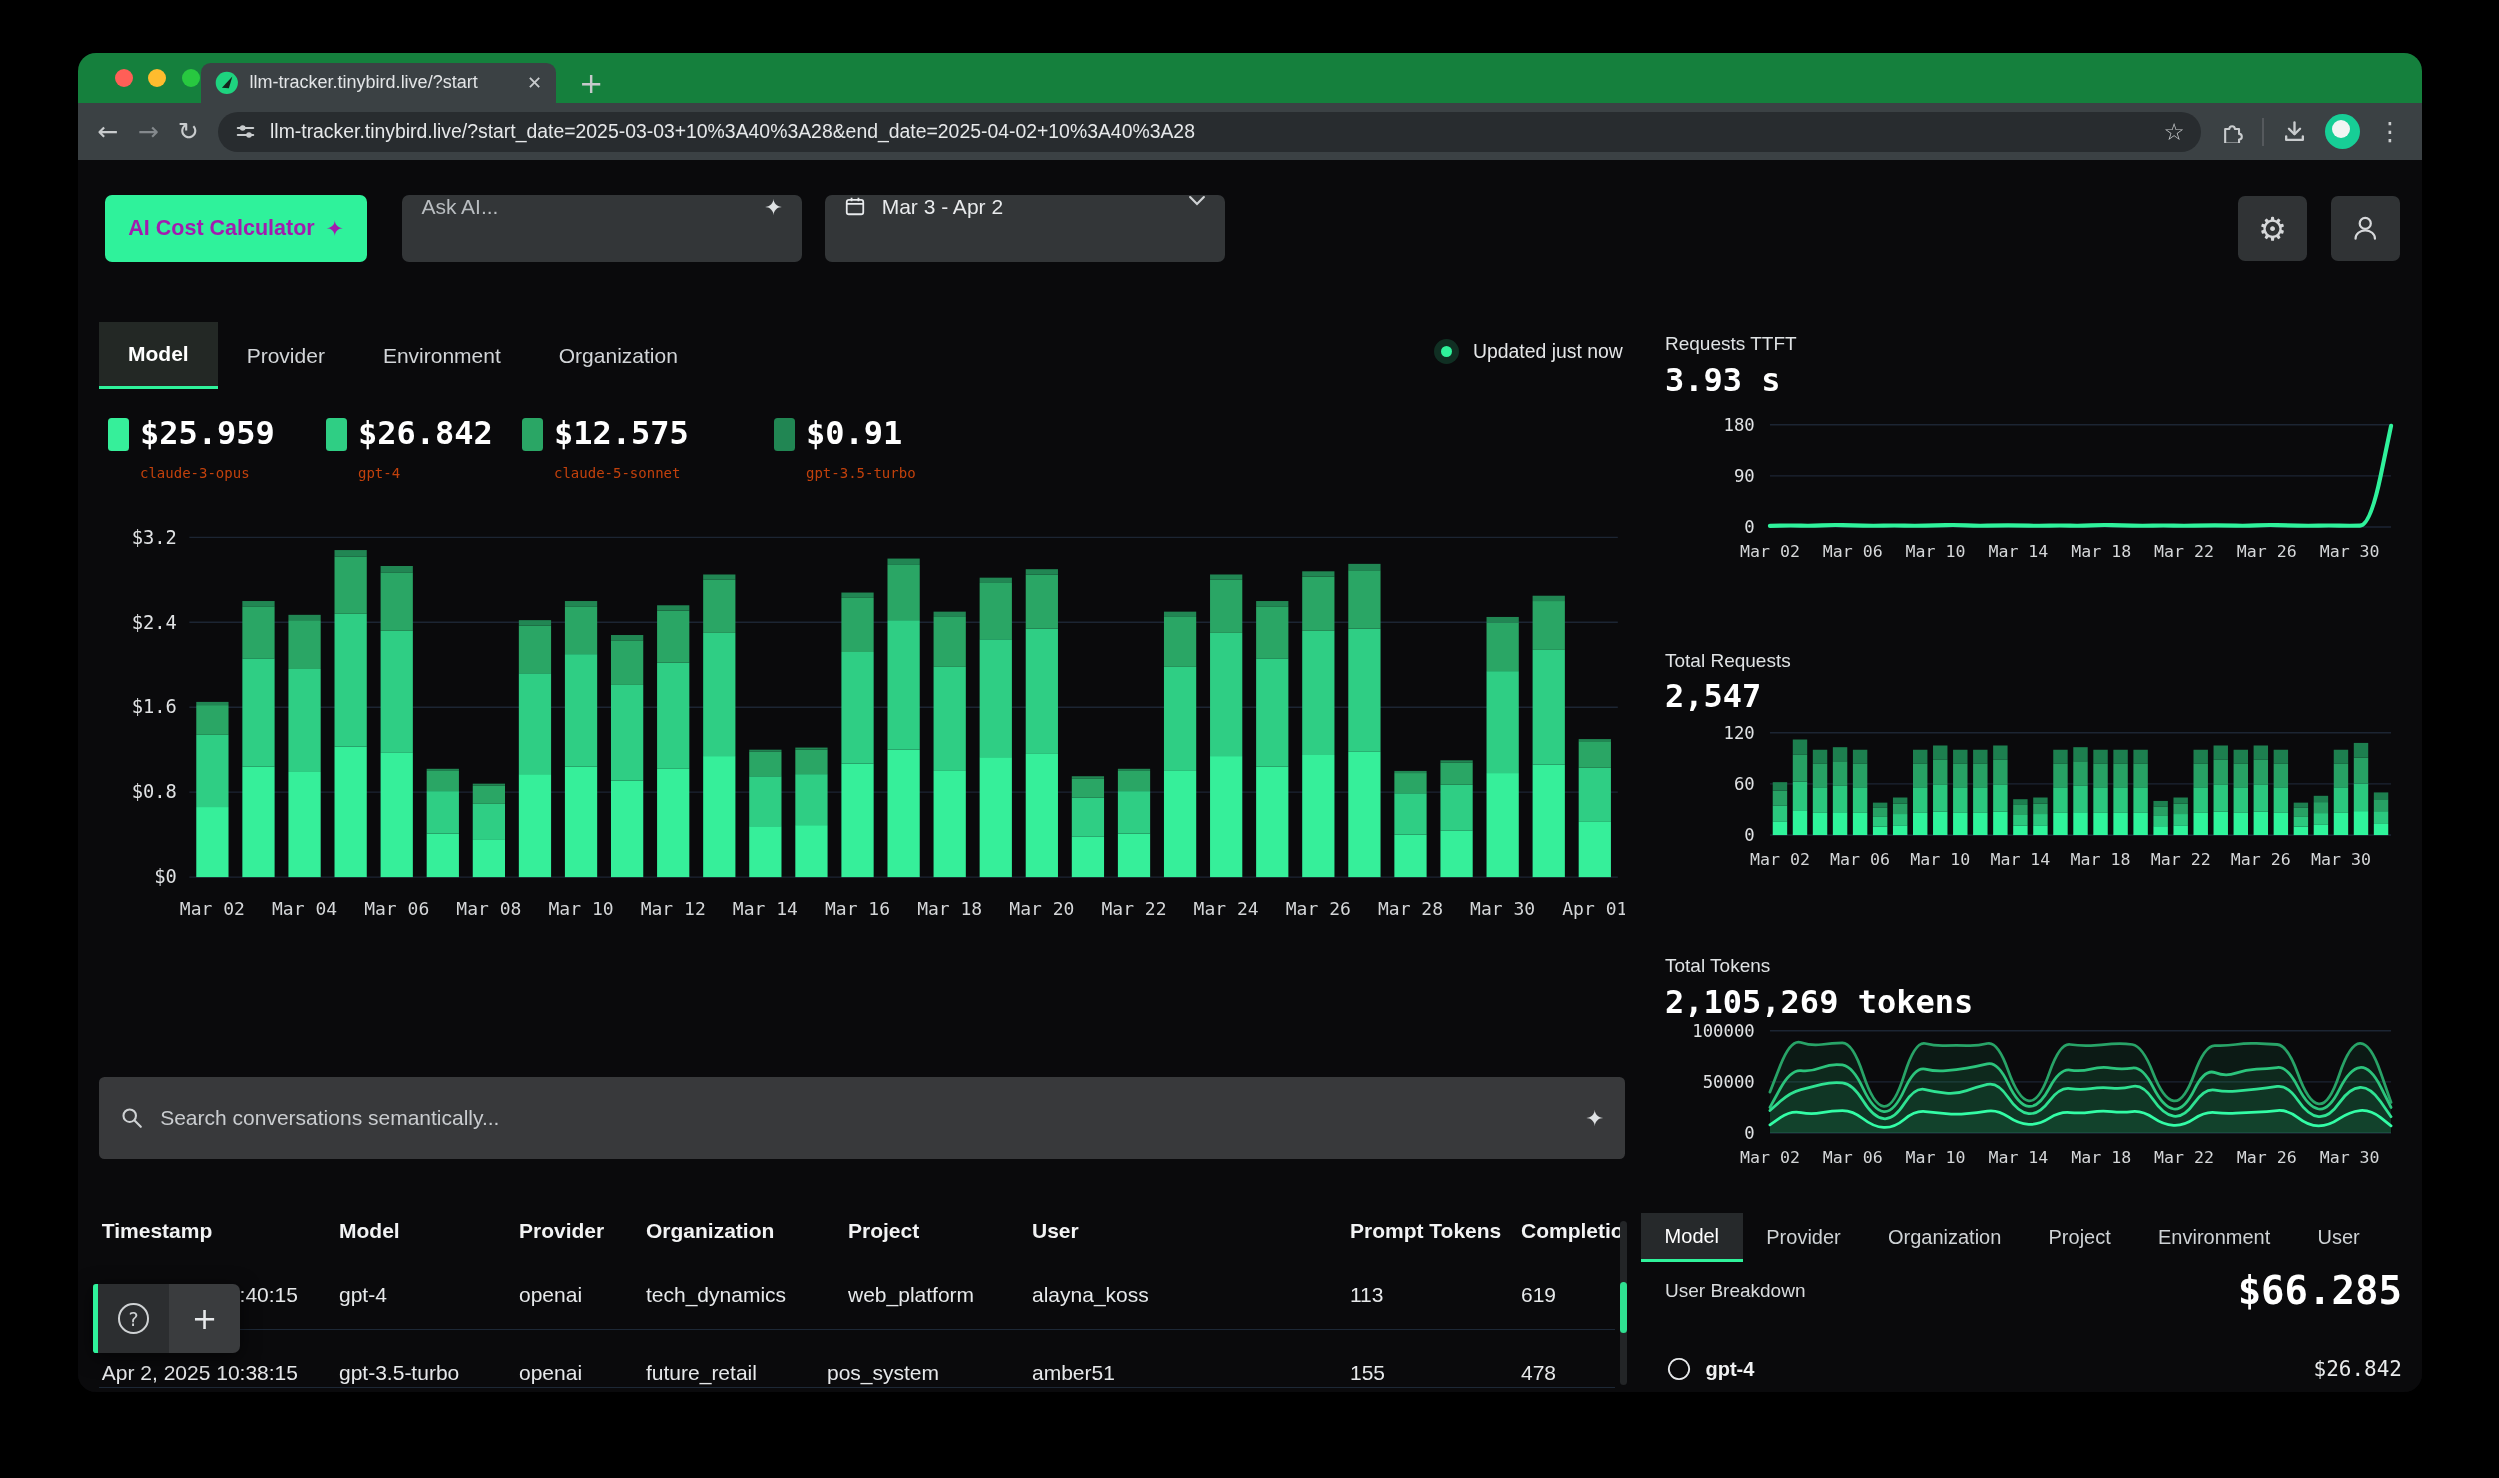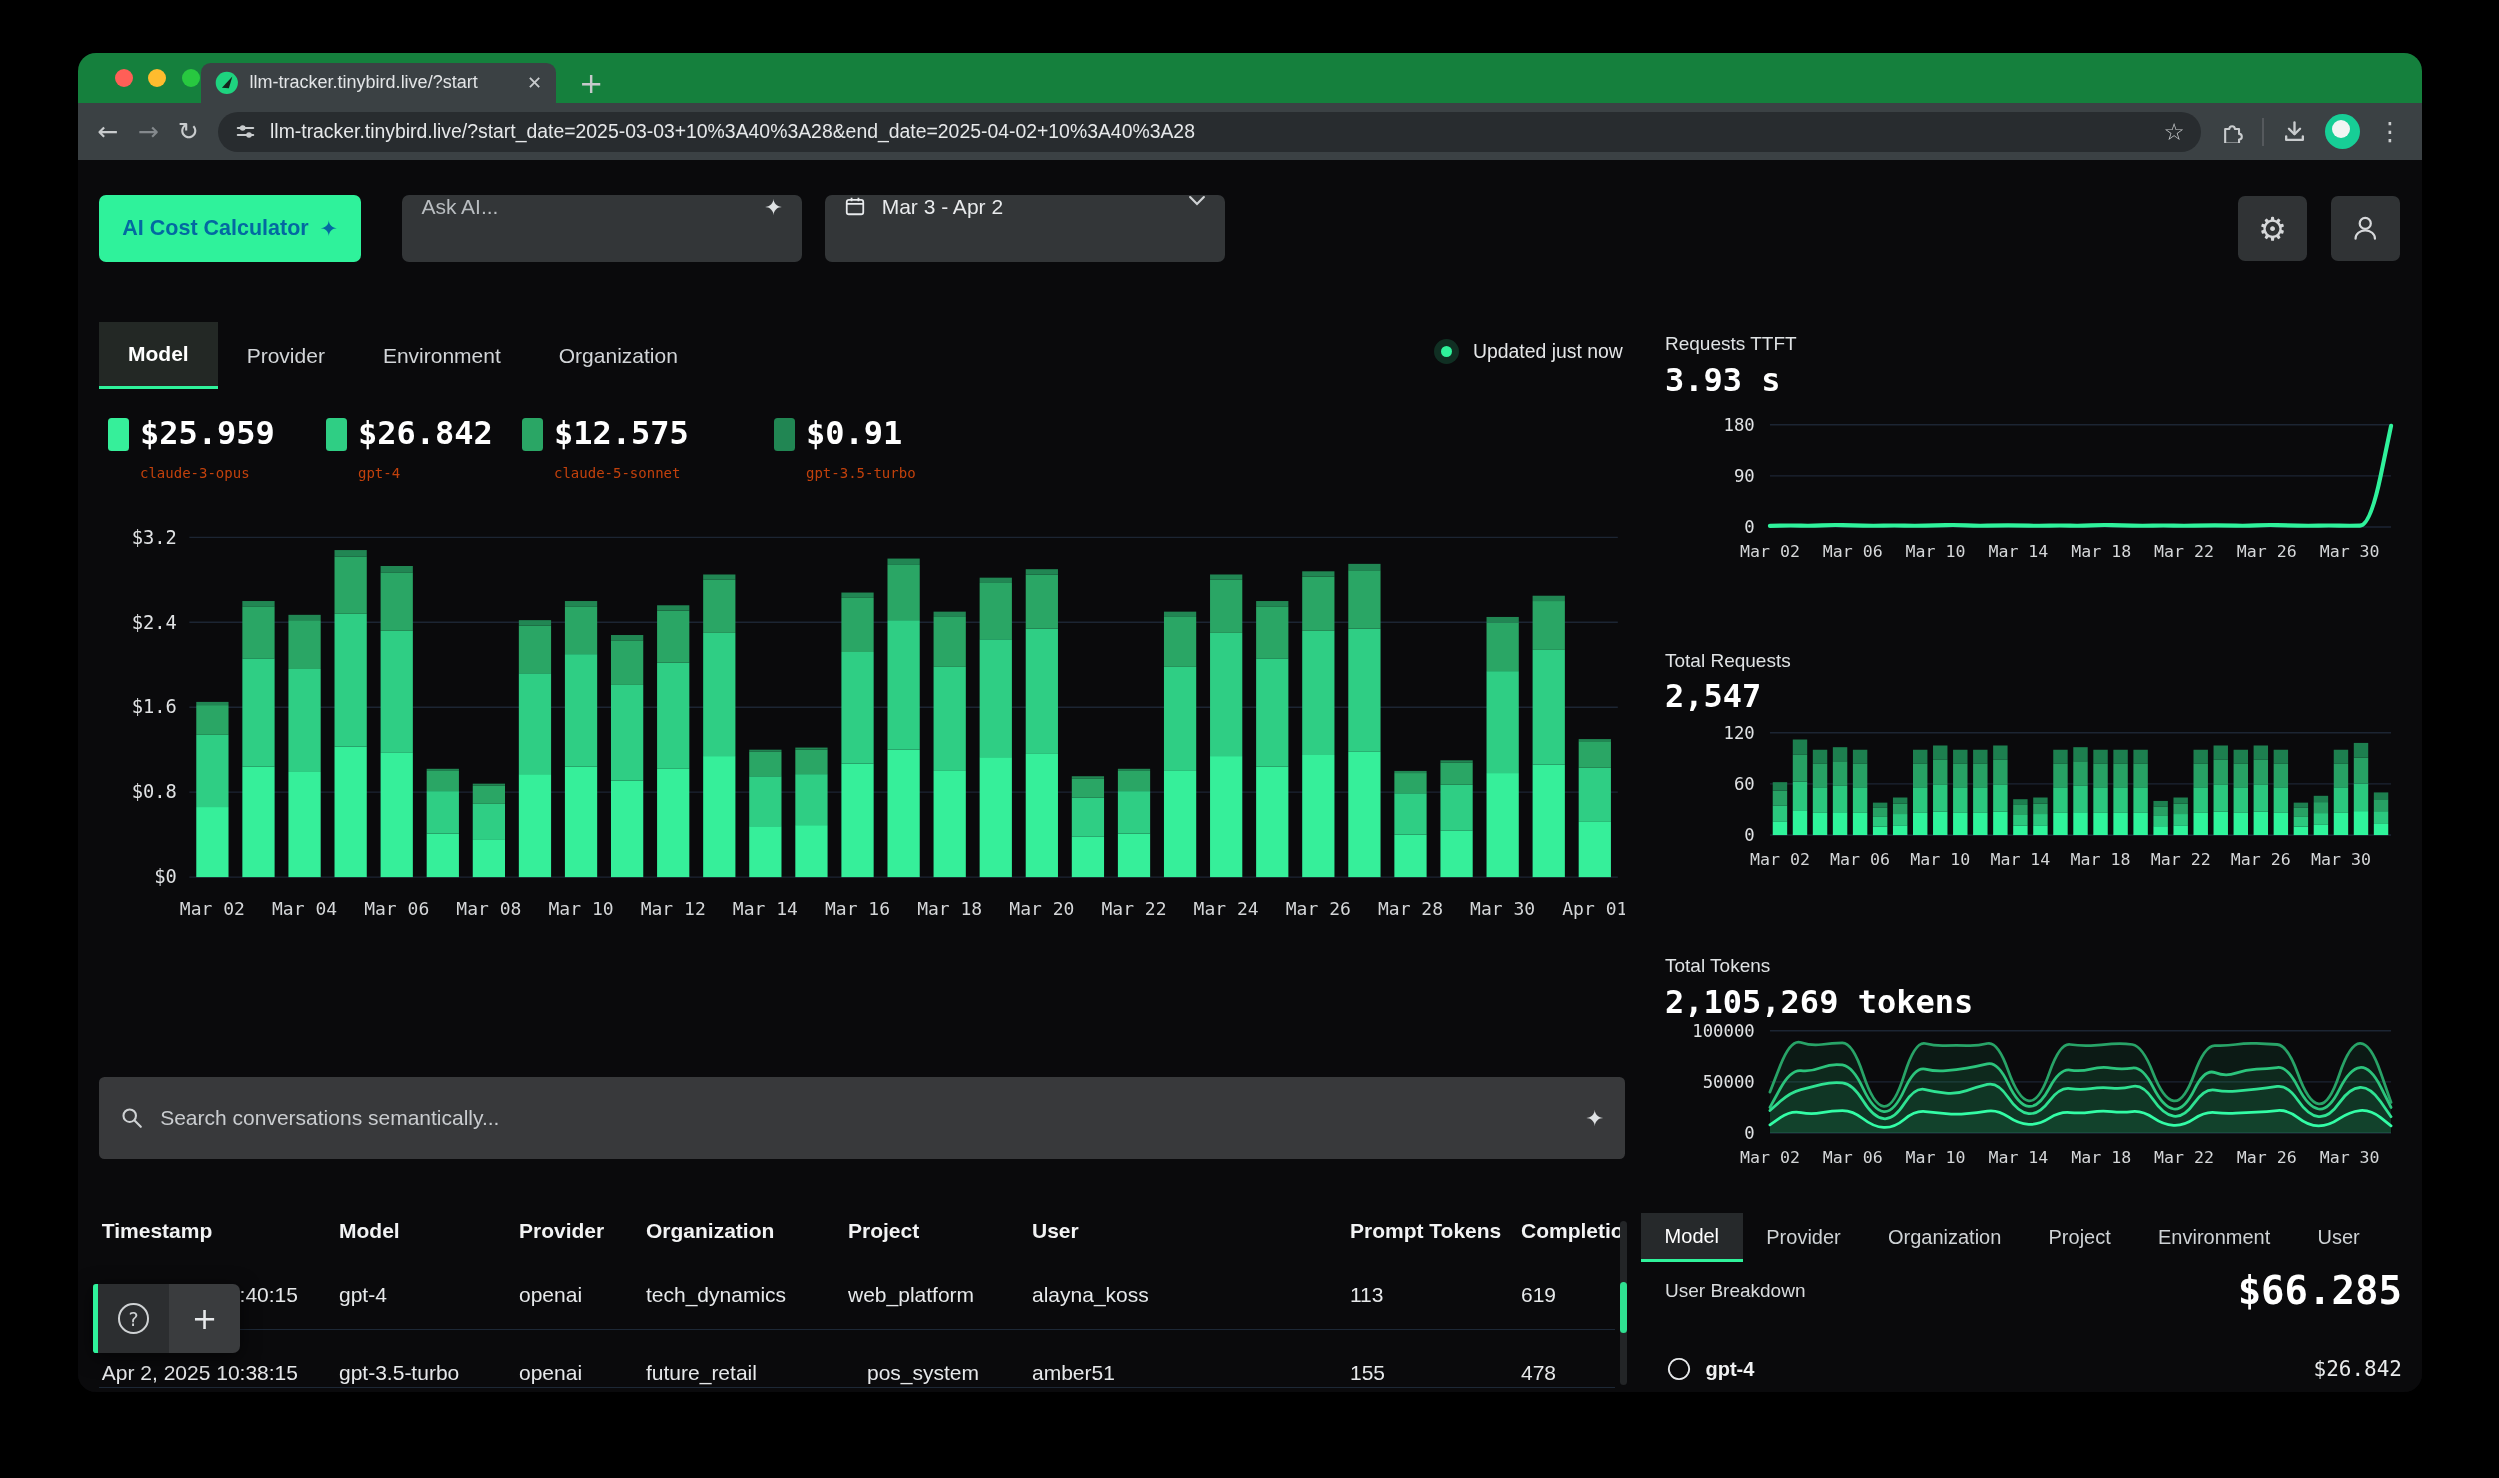--- a/index.html
+++ b/index.html
@@ -35,22 +35,22 @@
   .omnibox .url { flex:1; color:#e6e8ea; font-size:19.4px; white-space:nowrap; overflow:hidden; }
   .chrome-right { display:flex; align-items:center; gap:18px; }
   .vsep { width:1.4px; height:28px; background:#55595d; }
   .avatar { width:35px; height:35px; border-radius:50%; background:#17ce96; position:relative; }
   .avatar::after { content:""; position:absolute; left:7.6px; top:6.2px; width:18px; height:18px;
                    border-radius:50%; background:#f2f5f3; }
 
   
   .page { position:absolute; top:107px; left:0; right:0; bottom:0; background:#0a0a0c; }
 
-  .app-btn { position:absolute; left:21px; top:35px; width:262px; height:67px;
-             background:#2ff29b; color:#0369a1; border:none; border-radius:7px;
+  .app-btn { position:absolute; left:27px; top:35px; width:262px; height:67px;
+             background:#2ff29b; color:#a21caf; border:none; border-radius:7px;
              font-size:21.5px; font-weight:bold; display:flex; align-items:center;
              justify-content:center; gap:11px; font-family:"Liberation Sans",sans-serif; }
   .pill-input { position:absolute; top:35px; height:67px; background:#333638;
                 border-radius:7px; display:flex; align-items:flex-start; padding:0 19.4px; }
   .askai { left:324px; width:400px; }
   .askai input { flex:1; background:transparent; border:none; outline:none;
                  color:#c3c7ca; font-size:21px; font-family:"Liberation Sans",sans-serif; }
   .askai input::placeholder { color:#b9bdc0; }
   .datechip { left:747px; width:400px; color:#e8eaec; font-size:21px; gap:15.3px; }
   .datechip .grow { flex:1; }
@@ -447,21 +447,21 @@
         <span class="tcell" style="left:933px;top:90px">alayna_koss</span>
         <span class="tcell" style="left:1251px;top:90px">113</span>
         <span class="tcell" style="left:1422px;top:90px">619</span>
       </div>
       <div class="tdivider" style="top:136px"></div>
       <div>
         <span class="tcell" style="left:2.8px;top:168px">Apr 2, 2025 10:38:15</span>
         <span class="tcell" style="left:240px;top:168px">gpt-3.5-turbo</span>
         <span class="tcell" style="left:420px;top:168px">openai</span>
         <span class="tcell" style="left:547px;top:168px">future_retail</span>
-        <span class="tcell" style="left:768px;top:168px">pos_system</span>
+        <span class="tcell" style="left:728px;top:168px">pos_system</span>
         <span class="tcell" style="left:933px;top:168px">amber51</span>
         <span class="tcell" style="left:1251px;top:168px">155</span>
         <span class="tcell" style="left:1422px;top:168px">478</span>
       </div>
       <div class="tdivider" style="top:194px"></div>
       <div class="scroll-track">
           <div class="scroll-thumb"></div>
         </div>
     </div>
 

